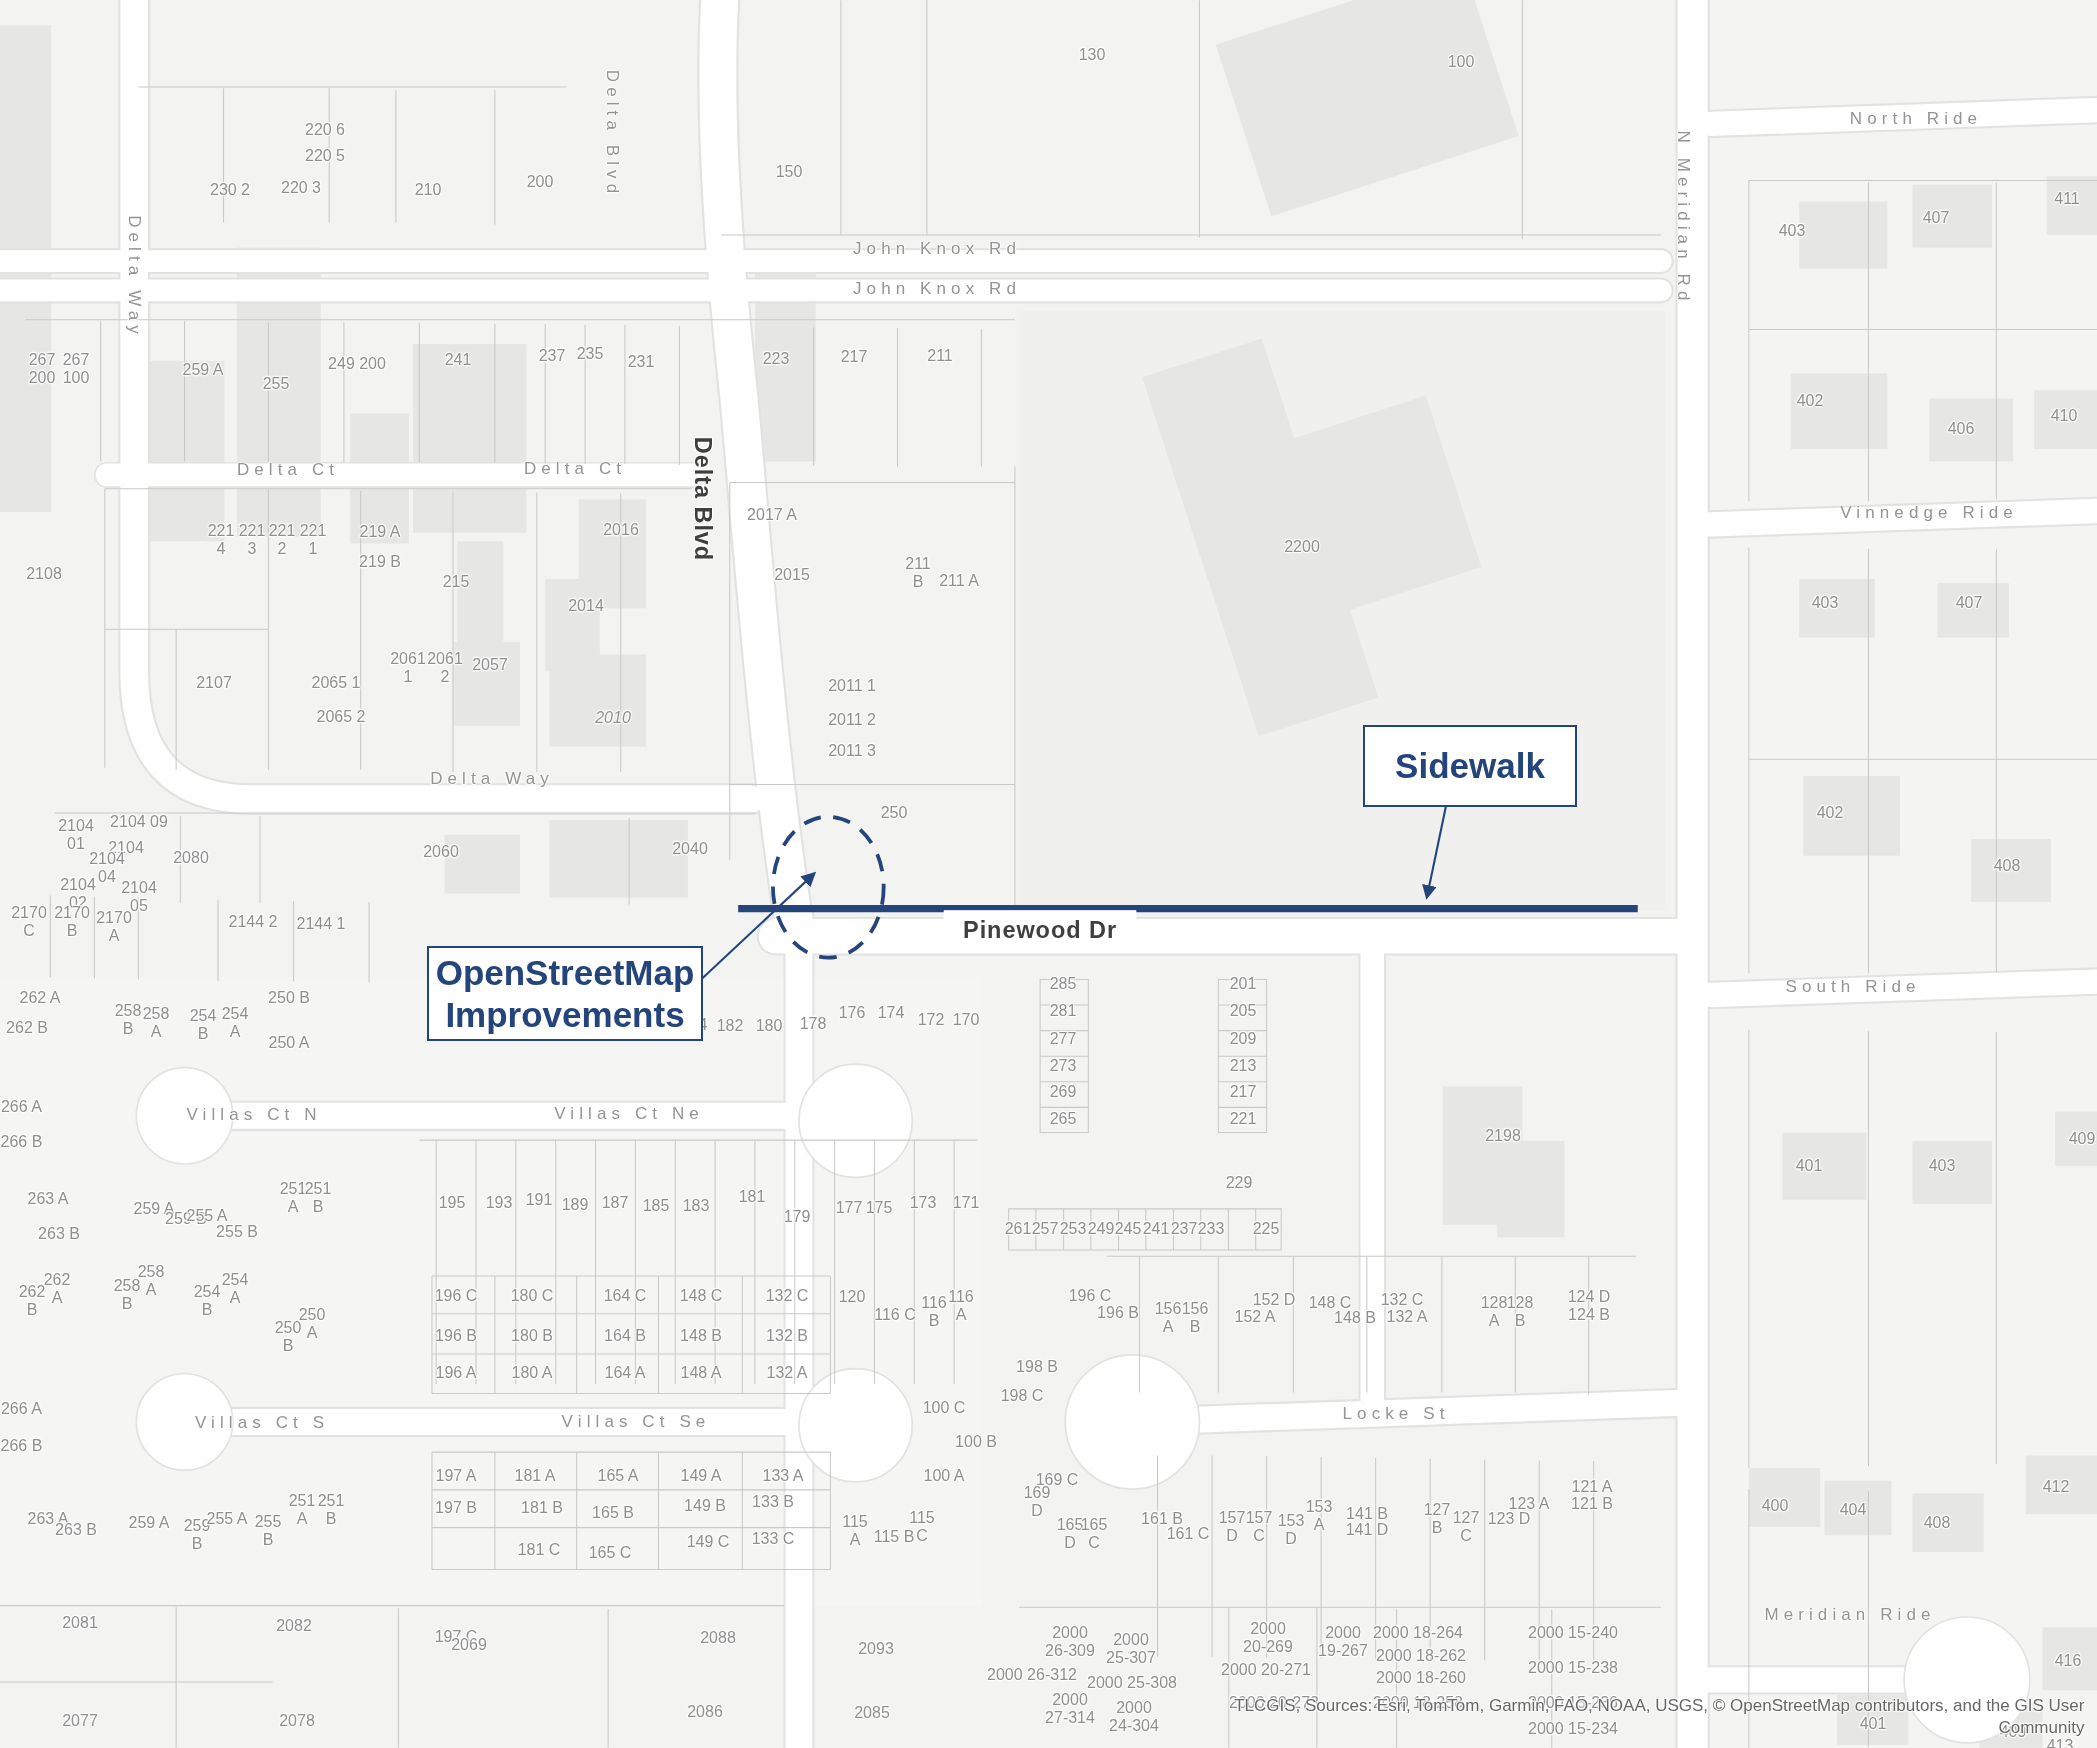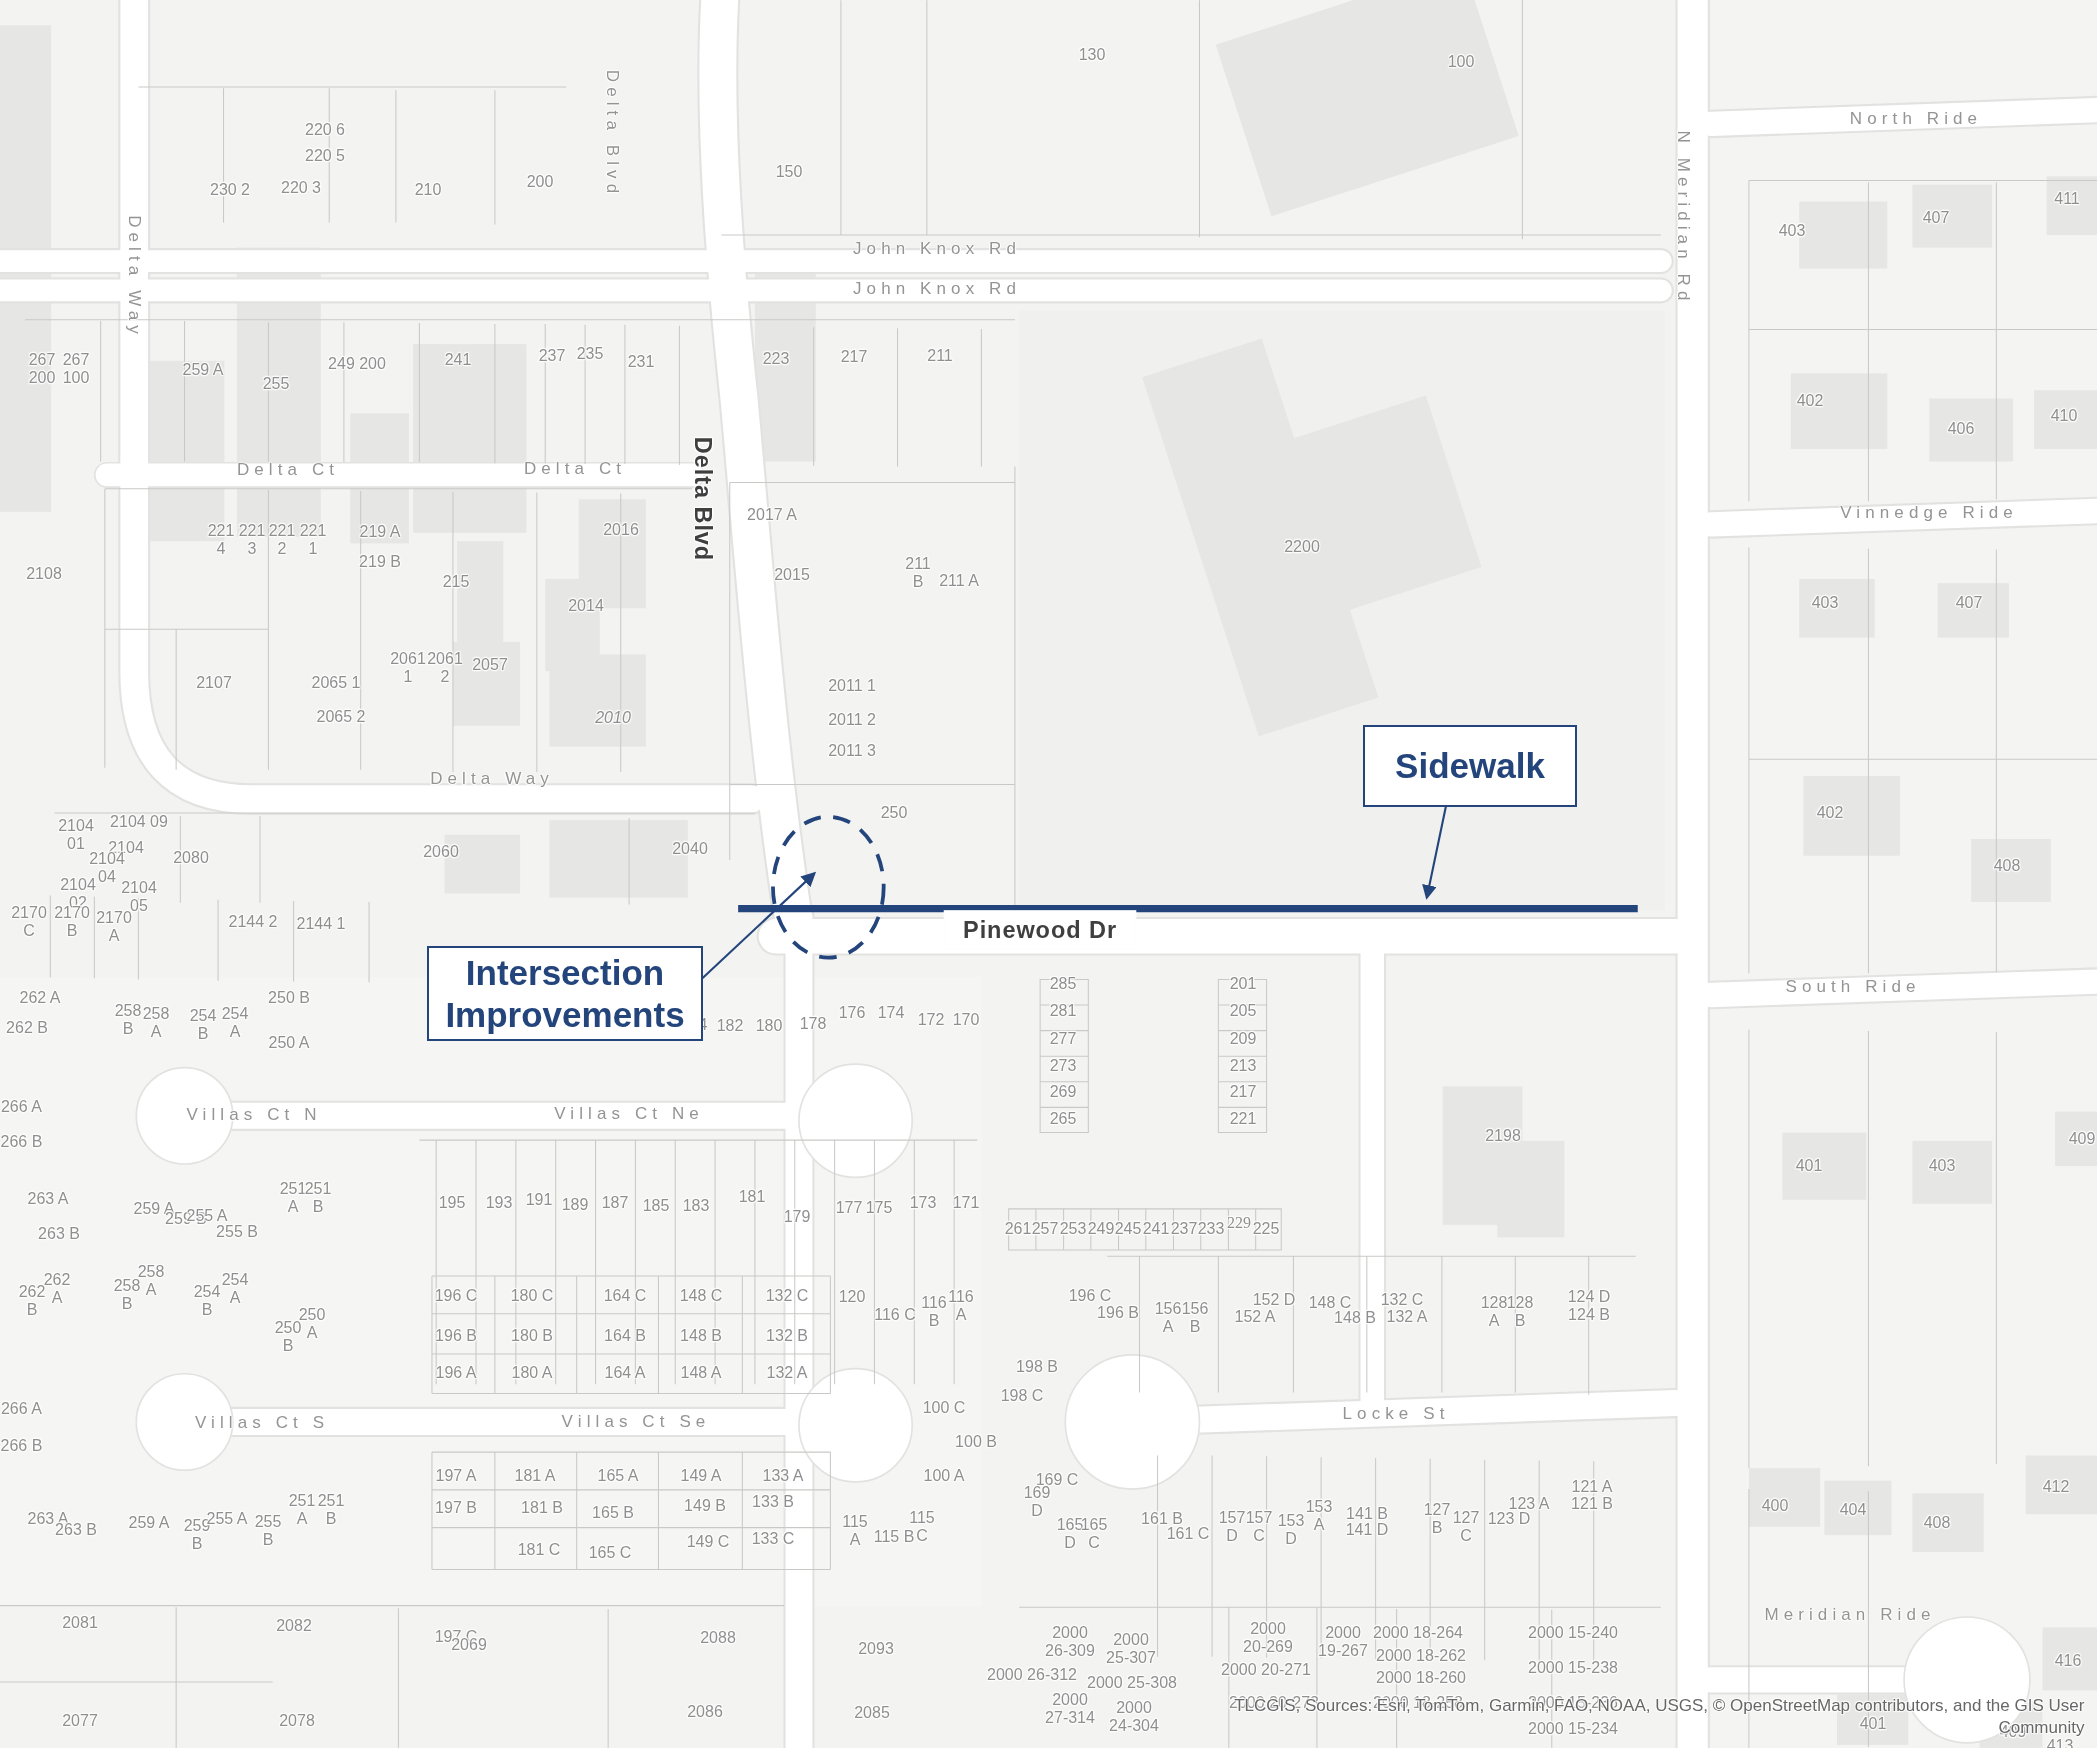--- a/index.html
+++ b/index.html
@@ -319,21 +319,21 @@
       <div class="lbl" style="left: 923px; top: 1203px; transform: translate(-50%, -50%);">173</div>
       <div class="lbl" style="left: 966px; top: 1203px; transform: translate(-50%, -50%);">171</div>
       <div class="lbl" style="left: 1018px; top: 1229px; transform: translate(-50%, -50%);">261</div>
       <div class="lbl" style="left: 1045px; top: 1229px; transform: translate(-50%, -50%);">257</div>
       <div class="lbl" style="left: 1073px; top: 1229px; transform: translate(-50%, -50%);">253</div>
       <div class="lbl" style="left: 1101px; top: 1229px; transform: translate(-50%, -50%);">249</div>
       <div class="lbl" style="left: 1128px; top: 1229px; transform: translate(-50%, -50%);">245</div>
       <div class="lbl" style="left: 1156px; top: 1229px; transform: translate(-50%, -50%);">241</div>
       <div class="lbl" style="left: 1184px; top: 1229px; transform: translate(-50%, -50%);">237</div>
       <div class="lbl" style="left: 1211px; top: 1229px; transform: translate(-50%, -50%);">233</div>
-      <div class="lbl" style="left: 1239px; top: 1223px; transform: translate(-50%, -50%); font-family: Liberation Serif, serif;">229</div>
+      <div class="lbl" style="left: 1239px; top: 1183px; transform: translate(-50%, -50%);">229</div>
       <div class="lbl" style="left: 1266px; top: 1229px; transform: translate(-50%, -50%);">225</div>
       <div class="lbl" style="left: 456px; top: 1296px; transform: translate(-50%, -50%);">196 C</div>
       <div class="lbl" style="left: 532px; top: 1296px; transform: translate(-50%, -50%);">180 C</div>
       <div class="lbl" style="left: 625px; top: 1296px; transform: translate(-50%, -50%);">164 C</div>
       <div class="lbl" style="left: 701px; top: 1296px; transform: translate(-50%, -50%);">148 C</div>
       <div class="lbl" style="left: 787px; top: 1296px; transform: translate(-50%, -50%);">132 C</div>
       <div class="lbl" style="left: 456px; top: 1336px; transform: translate(-50%, -50%);">196 B</div>
       <div class="lbl" style="left: 532px; top: 1336px; transform: translate(-50%, -50%);">180 B</div>
       <div class="lbl" style="left: 625px; top: 1336px; transform: translate(-50%, -50%);">164 B</div>
       <div class="lbl" style="left: 701px; top: 1336px; transform: translate(-50%, -50%);">148 B</div>
@@ -504,21 +504,21 @@
       <div class="lbl street" style="left: 636px; top: 1422px; transform: translate(-50%, -50%);">Villas Ct Se</div>
       <div class="lbl street" style="left: 1396px; top: 1414px; transform: translate(-50%, -50%);">Locke St</div>
       <div class="lbl street" style="left: 1850px; top: 1615px; transform: translate(-50%, -50%);">Meridian Ride</div>
       <div class="lbl street bold boxed" style="left: 1040px; top: 930px; transform: translate(-50%, -50%);">Pinewood Dr</div>
     </div>
 
   <div class="callout" style="left:1363px;top:725px;width:210px;height:78px;">
     <span>Sidewalk</span>
   </div>
   <div class="callout" style="left:427px;top:946px;width:272px;height:91px;flex-direction:column;">
-    <span>Intersection</span>
+    <span>OpenStreetMap</span>
     <span>Improvements</span>
   </div>
 
   <div id="attribution">
     <span>TLCGIS, Sources: Esri, TomTom, Garmin, FAO, NOAA, USGS, © OpenStreetMap contributors, and the GIS User</span><br>
     <span>Community</span>
   </div>
 </div>
 
 

